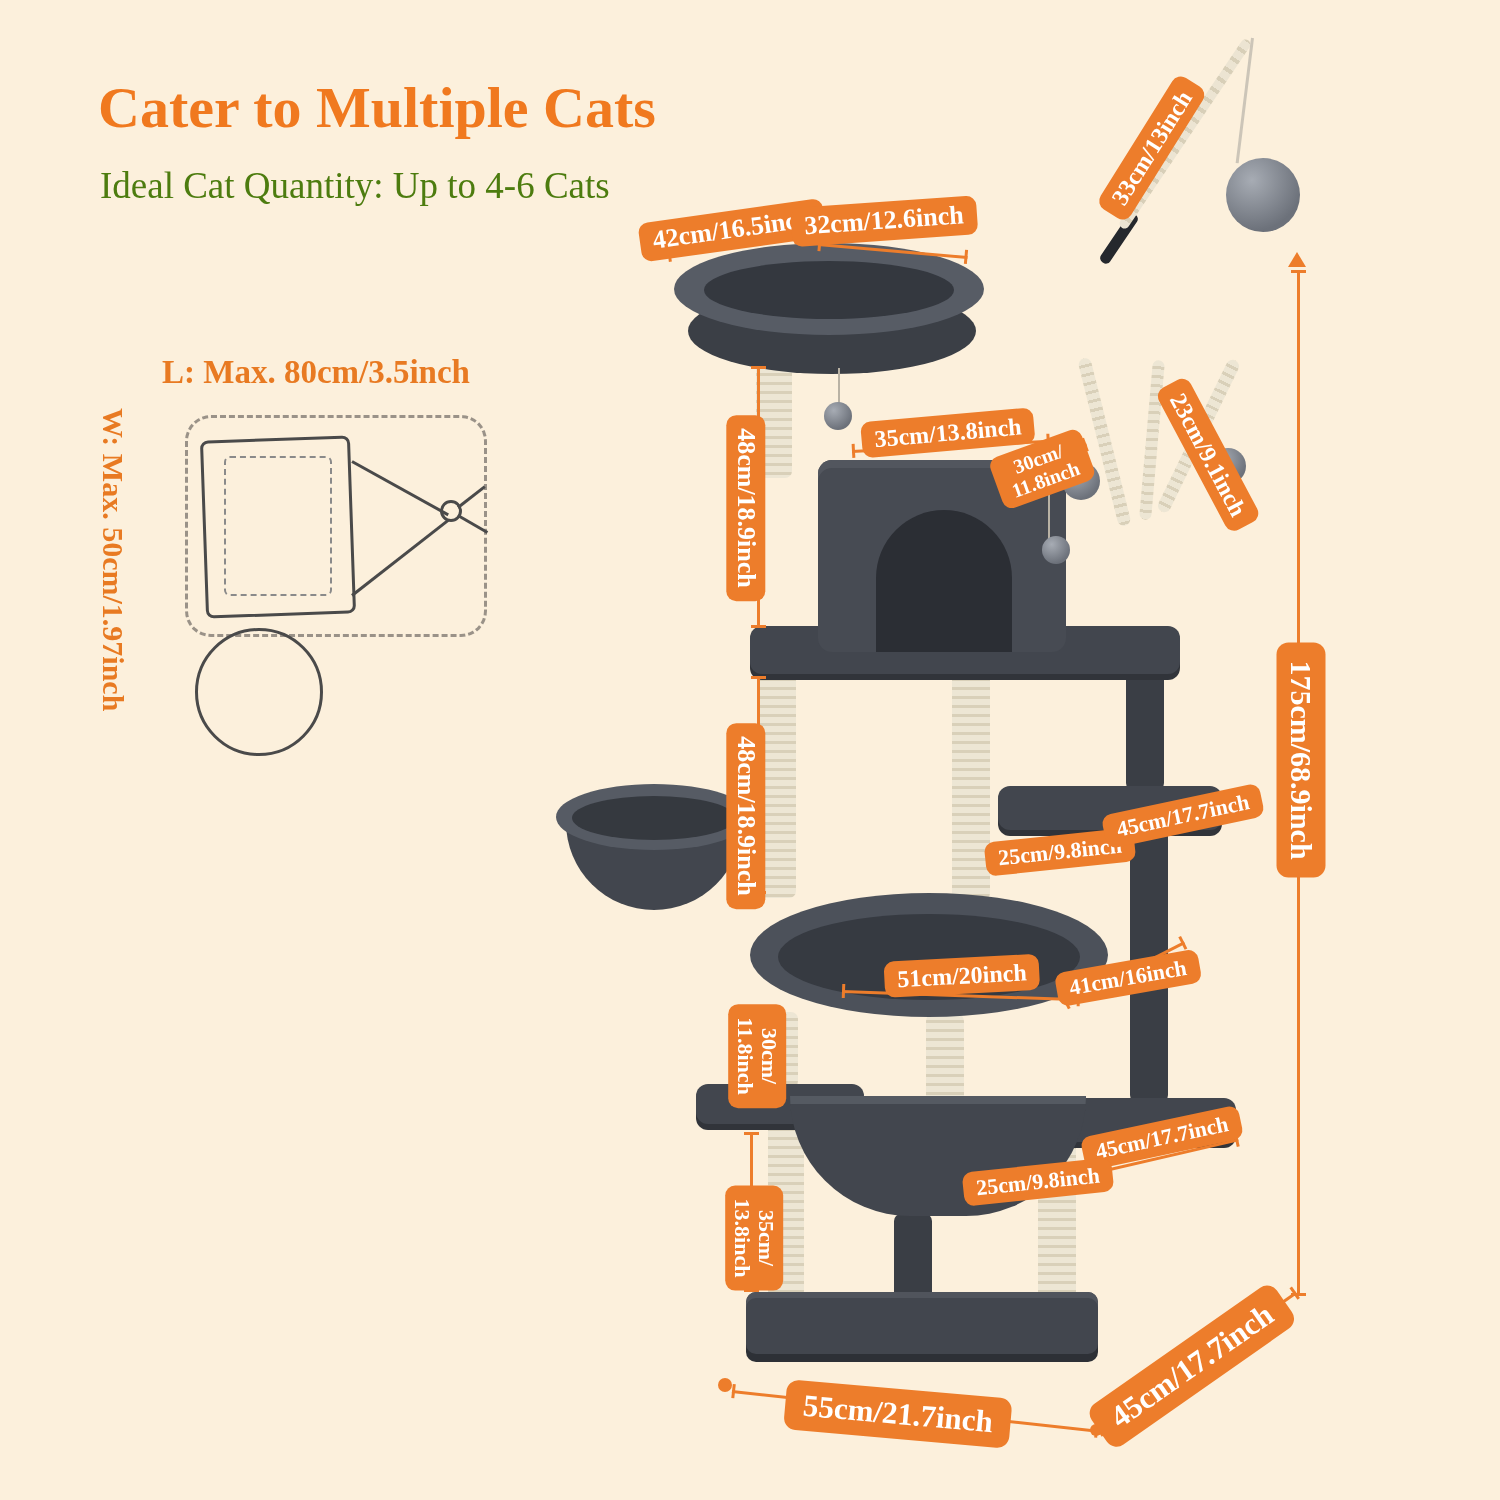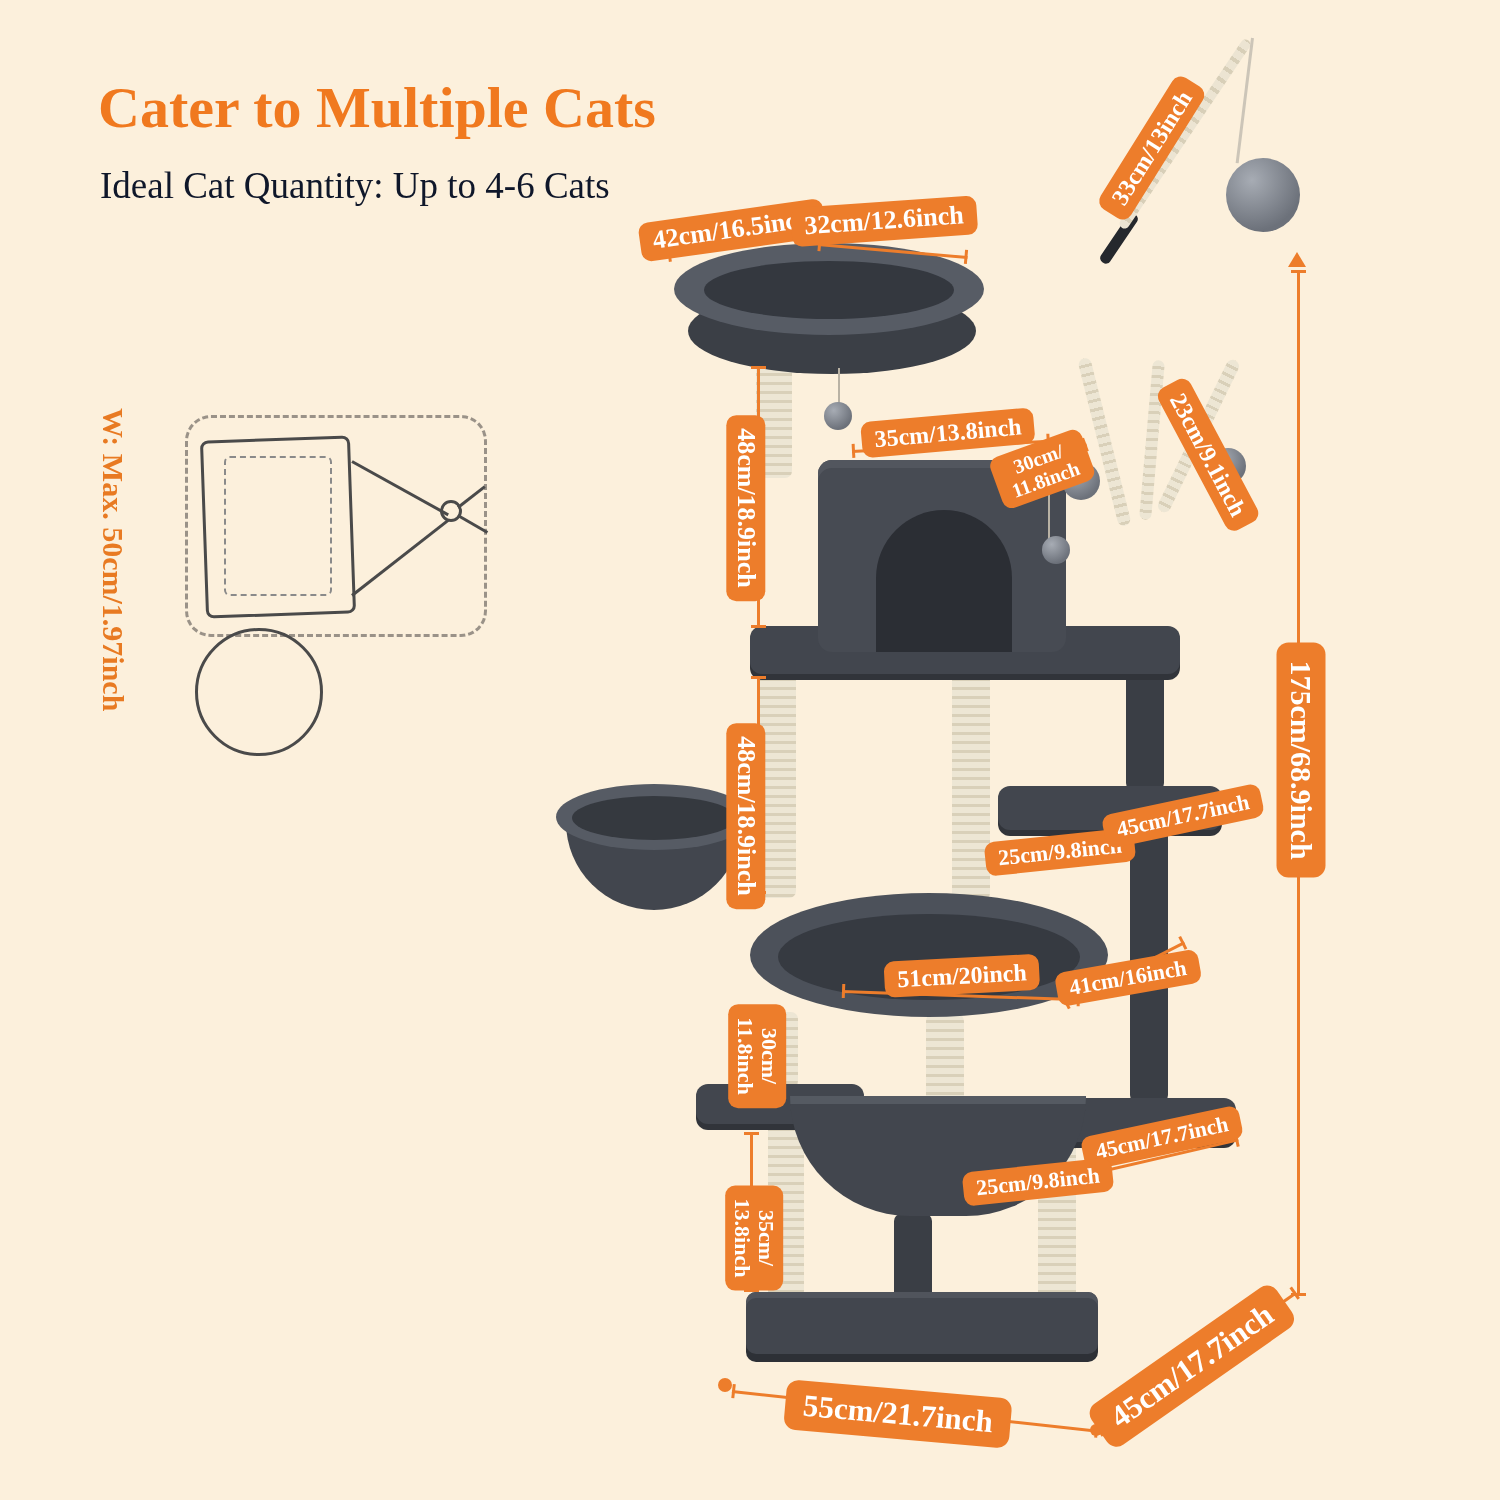--- a/index.html
+++ b/index.html
@@ -44,31 +44,32 @@
   .ball { position:absolute; border-radius:50%; z-index:10;
           background:radial-gradient(circle at 35% 30%, #A7ACB4, #6C717A 72%); }
   .string { position:absolute; background:#B9B2A4; z-index:9; }
   .ellipse { position:absolute; border-radius:50%; z-index:9; }
 
   
   .sketch-line { position:absolute; height:3px; background:#4A4A4A;
                  transform-origin:left center; z-index:4; }
 
   .title { position:absolute; color:#F0791F; font-weight:bold; z-index:30; }
-  .subtitle { position:absolute; color:#0f172a; z-index:30; }
+  .subtitle { position:absolute; color:#4d7c0f; z-index:30; }
   .sketch-label { position:absolute; color:#E87A22; font-weight:bold; z-index:30; }
 </style>
 </head>
 <body>
 
 <div class="canvas">
 
   <div class="title" style="left:98px; top:74px; font-size:58px;">Cater to Multiple Cats</div>
   <div class="subtitle" style="left:100px; top:164px; font-size:37px;">Ideal Cat Quantity: Up to 4-6 Cats</div>
 
+  <div class="sketch-label" style="left:162px; top:354px; font-size:33px;">L: Max. 80cm/3.5inch</div>
   <div class="sketch-label" style="left:130px; top:408px; font-size:30px; transform:rotate(90deg); transform-origin:left top; white-space:nowrap;">W: Max. 50cm/1.97inch</div>
 
   <div class="abs" style="left:185px; top:415px; width:302px; height:222px; border:3px dashed #9A9288; border-radius:26px; z-index:3;"></div>
   <div class="abs" style="left:203px; top:438px; width:150px; height:178px; border:3px solid #4A4A4A; border-radius:8px; transform:rotate(-2deg); z-index:4;"></div>
   <div class="abs" style="left:224px; top:456px; width:108px; height:140px; border:2px dashed #8A8A8A; border-radius:6px; z-index:4;"></div>
   <div class="sketch-line" style="left:352px; top:460px; width:110px; transform:rotate(29deg);"></div>
   <div class="sketch-line" style="left:352px; top:594px; width:122px; transform:rotate(-38deg);"></div>
   <div class="abs" style="left:440px; top:500px; width:22px; height:22px; border:3px solid #4A4A4A; border-radius:50%; z-index:4;"></div>
   <div class="sketch-line" style="left:458px; top:506px; width:34px; transform:rotate(-38deg);"></div>
   <div class="sketch-line" style="left:458px; top:514px; width:34px; transform:rotate(30deg);"></div>

